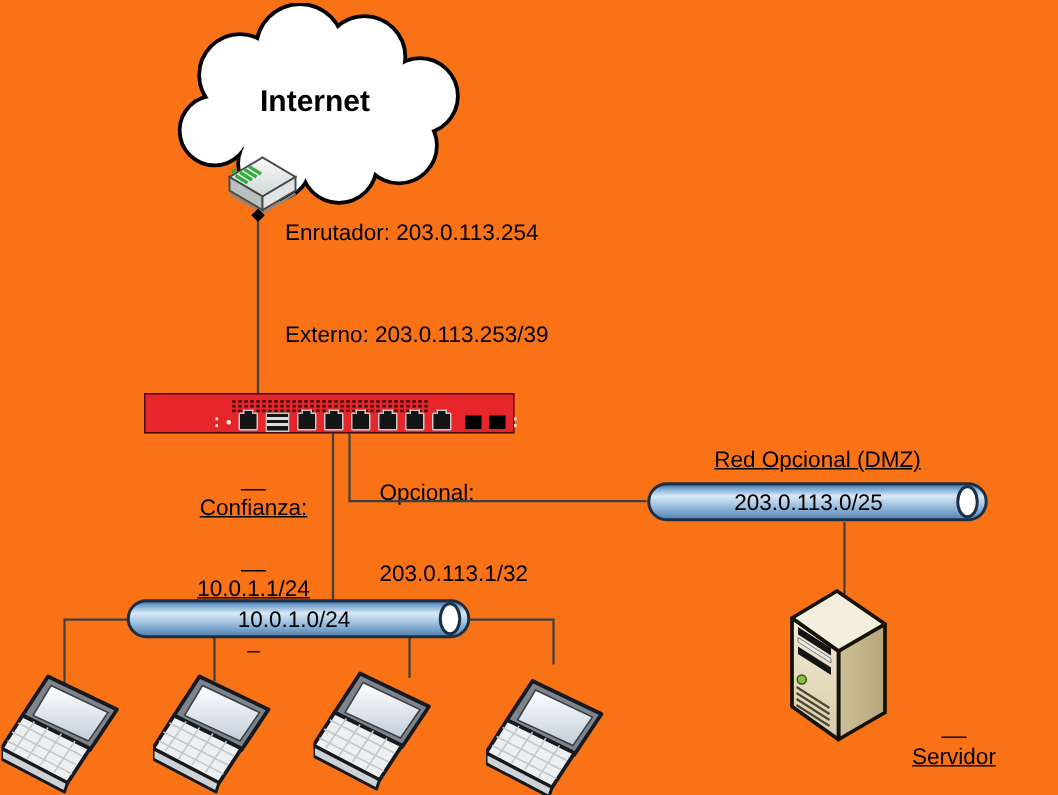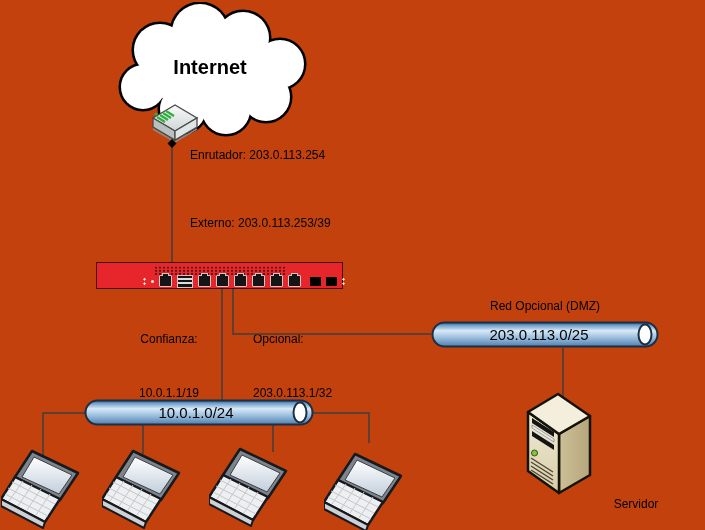--- a/index.html
+++ b/index.html
@@ -1,26 +1,26 @@
 <!DOCTYPE html>
 <html><head>
 <meta charset="utf-8">
 <style>
   html,body { margin:0; padding:0; background:#fff; }
   .canvas {
-    position:relative; width:705px; height:530px; background:#c2410c;
+    position:relative; width:705px; height:530px; background:#f97316;
     font-family:"Liberation Sans", sans-serif; overflow:hidden;
   }
   svg { display:block; }
   .abs { position:absolute; }
   .label {
-    position:absolute; font-size:12px; color:#000;
+    position:absolute; font-size:15px; color:#000;
     line-height:19px; white-space:pre;
   }
-  .label.center { text-align:center; }
+  .label.center { text-align:center;text-decoration:underline; }
   .iface { line-height:18px; }
   .iface span { display:block; }
 
   
   .firewall {
     position:absolute; left:96px; top:262px; width:245px; height:25px;
     background:#e7262b; border:1px solid #4a090b; z-index:3;
   }
   .fw-grille {
     position:absolute; left:57px; top:3px; width:132px; height:9px;
@@ -172,23 +172,23 @@
         <span class="fw-port"></span>
         <span class="fw-port"></span>
       <span class="fw-black first"></span>
         <span class="fw-black"></span>
       <span class="fw-colon"></span>
     </div>
   </div>
 
   <div class="label iface center" style="left:112px;top:294px;width:114px">
     <span>Confianza:</span>
-    <span>10.0.1.1/19</span>
-  </div>
-  <div class="label iface" style="left:253px;top:294px">
+    <span>10.0.1.1/24</span>
+  </div>
+  <div class="label iface" style="left:253px;top:284px">
     <span>Opcional:</span>
     <span>203.0.113.1/32</span>
   </div>
 
   <div class="label center" style="left:431px;top:297px;width:228px">Red Opcional (DMZ)</div>
   <svg class="abs" style="left:431px;top:321px;z-index:2" width="228" height="28">
     <rect x="1.5" y="1.5" width="225" height="24" rx="12" fill="url(#pipeGrad)" stroke="#1b2f45" stroke-width="2"></rect>
     <ellipse cx="214" cy="13.5" rx="6.5" ry="10" fill="#ffffff" stroke="#1b2f45" stroke-width="2"></ellipse>
     <text x="108" y="19" text-anchor="middle" font-size="15" fill="#000">203.0.113.0/25</text>
   </svg>

